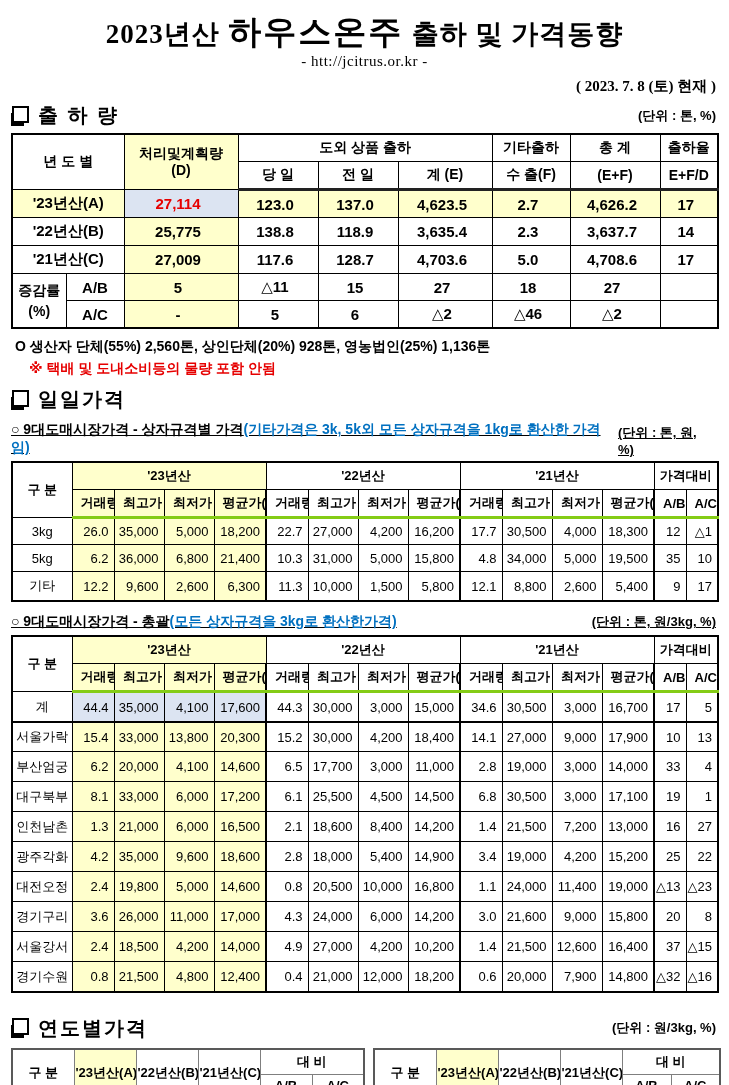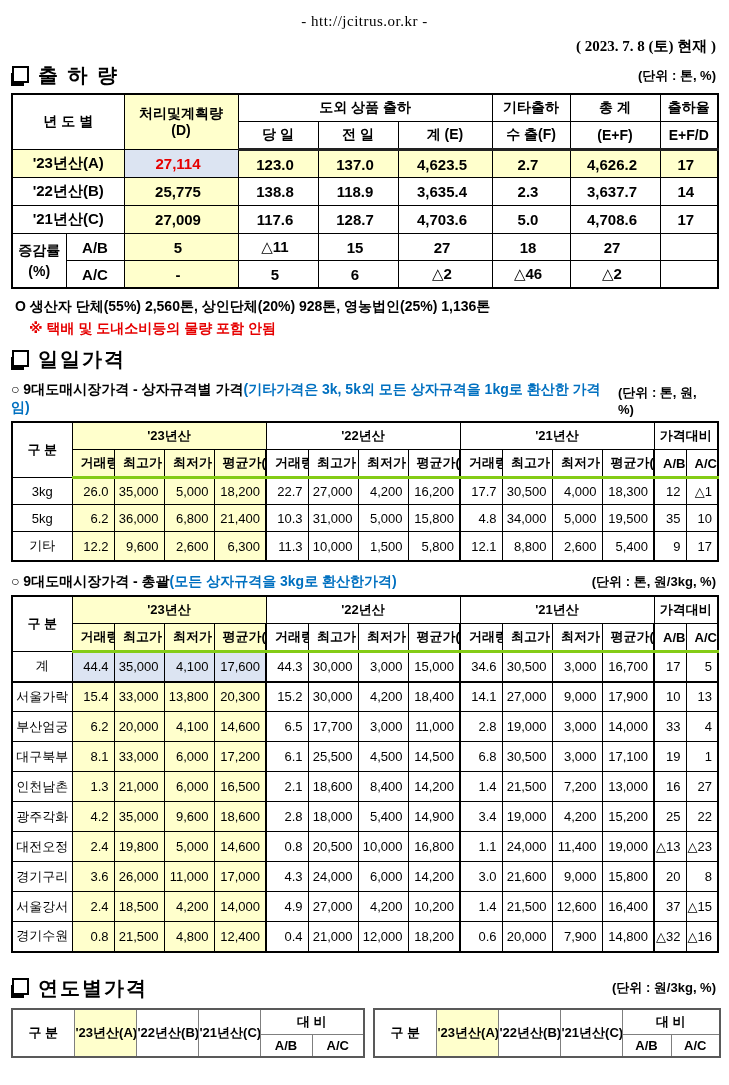--- a/index.html
+++ b/index.html
@@ -65,41 +65,46 @@
   .pt thead tr:last-child th:nth-child(5),.pt thead tr:last-child th:nth-child(9),
   .pt thead tr:last-child th:nth-child(13){border-left:2px solid #000;}
   .pt td:nth-child(15),.pt thead tr:last-child th:nth-child(14){border-left:1px dotted #000;}
   .t2 tbody td:nth-child(n+2):nth-child(-n+5){background:var(--yel);}
   .t2 tbody td{height:27px;}
   .t3 tbody td{height:30px;}
   .t3 tbody tr:first-child td:nth-child(n+2):nth-child(-n+5){background:var(--blu);}
   .t3 tbody tr:first-child td{border-bottom:2px solid #000;}
   .t3 tbody tr:not(:first-child) td:nth-child(n+2):nth-child(-n+5){background:var(--yel);}
 
-  .sub-row{display:flex;justify-content:space-between;align-items:flex-end;margin-top:8px;}
+  .sub-row{display:flex;justify-content:space-between;align-items:flex-end;margin-top:8px;text-decoration:underline;}
   .sub-label{font-size:14px;font-weight:bold;}
   .sub-label .blue{color:var(--noteblue);}
 
   
   .note1{font-size:14px;font-weight:bold;margin:9px 0 0 4px;}
   .note2{font-size:14px;font-weight:bold;color:var(--red);margin:4px 0 0 18px;}
 
   
   .y-wrap{display:flex;gap:8px;margin-top:6px;}
   .yt{width:352px;border:2px solid #595959;margin-top:0;}
   .yt th,.yt td{border:1px solid var(--gray);}
   .yt th{font-size:13px;font-weight:bold;padding:3px 1px;}
   .yt thead tr:last-child th{border-bottom:2px solid #595959;}
   .yt thead th.hy{background:var(--yel);}
 </style>
 </head>
 <body>
 
 <div class="page">
 
+  <div class="title-wrap">
+    <span class="t-prefix">2023년산</span>
+    <span class="t-product">하우스온주</span>
+    <span class="t-suffix">출하 및 가격동향</span>
+  </div>
   <div class="url">- htt://jcitrus.or.kr -</div>
   <div class="asof">( 2023. 7. 8 (토) 현재 )</div>
 
   <div class="sec-row">
     <div class="sec-title">
       <span class="sq-icon"></span>
       <span>출 하 량</span>
     </div>
     <div class="unit">(단위 : 톤, %)</div>
   </div>

